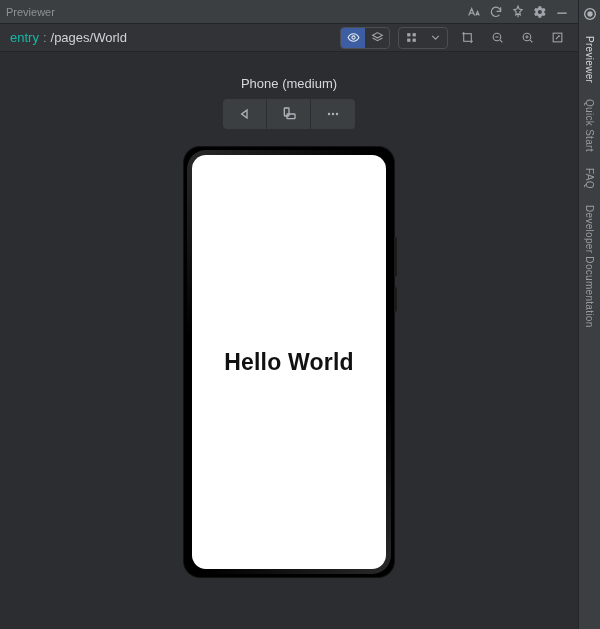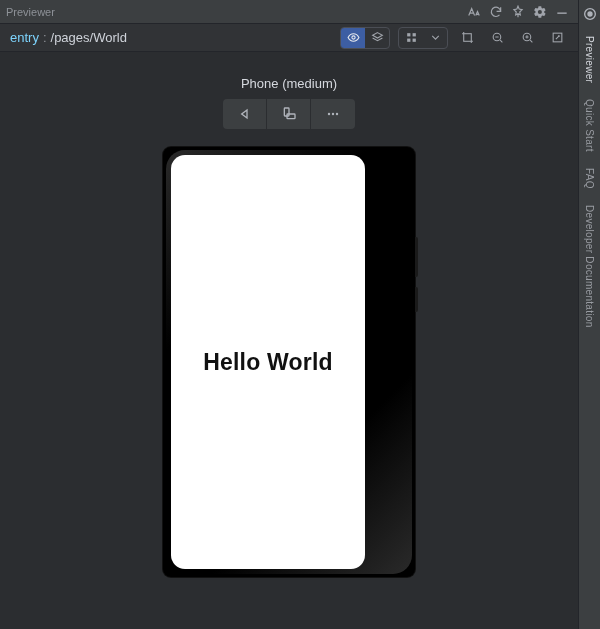--- a/index.html
+++ b/index.html
@@ -40,21 +40,21 @@
     .title-icon svg { width: 14px; height: 14px; }
     .header {
       height: 28px;
       background: #313336;
       border-bottom: 1px solid #23252a;
       display: flex;
       align-items: center;
       padding: 0 10px;
       font-size: 13px;
     }
-    .header .module { color: #7dd3fc; }
+    .header .module { color: #14b8a6; }
     .header .colon { color: #8e9298; margin: 0 4px; }
     .header .path { color: #cfd3da; }
     .header .spacer { flex: 1; }
     .chip-group, .icon-group {
       display: flex;
       align-items: center;
       border: 1px solid #4b4e55;
       border-radius: 4px;
       margin-left: 8px;
       height: 22px;
@@ -105,24 +105,24 @@
       color: #b0b4bb;
       cursor: pointer;
       border-right: 1px solid #2b2d30;
     }
     .pt-btn:last-child { border-right: none; }
     .pt-btn svg { width: 16px; height: 16px; }
     .device-wrap {
       position: relative;
     }
     .phone-frame {
-      width: 252px;
+      width: 210px;
       height: 430px;
       background: #000;
-      border-radius: 8px;
+      border-radius: 16px;
       padding: 8px 20px 8px 8px;
       position: relative;
       box-shadow: 0 0 0 1px #111;
     }
     .phone-frame::before {
       content: "";
       position: absolute;
       top: 3px; left: 3px; right: 3px; bottom: 3px;
       border-radius: 19px;
       background: linear-gradient(135deg, #2a2a2a 0%, #000 30%, #000 70%, #2a2a2a 100%);

